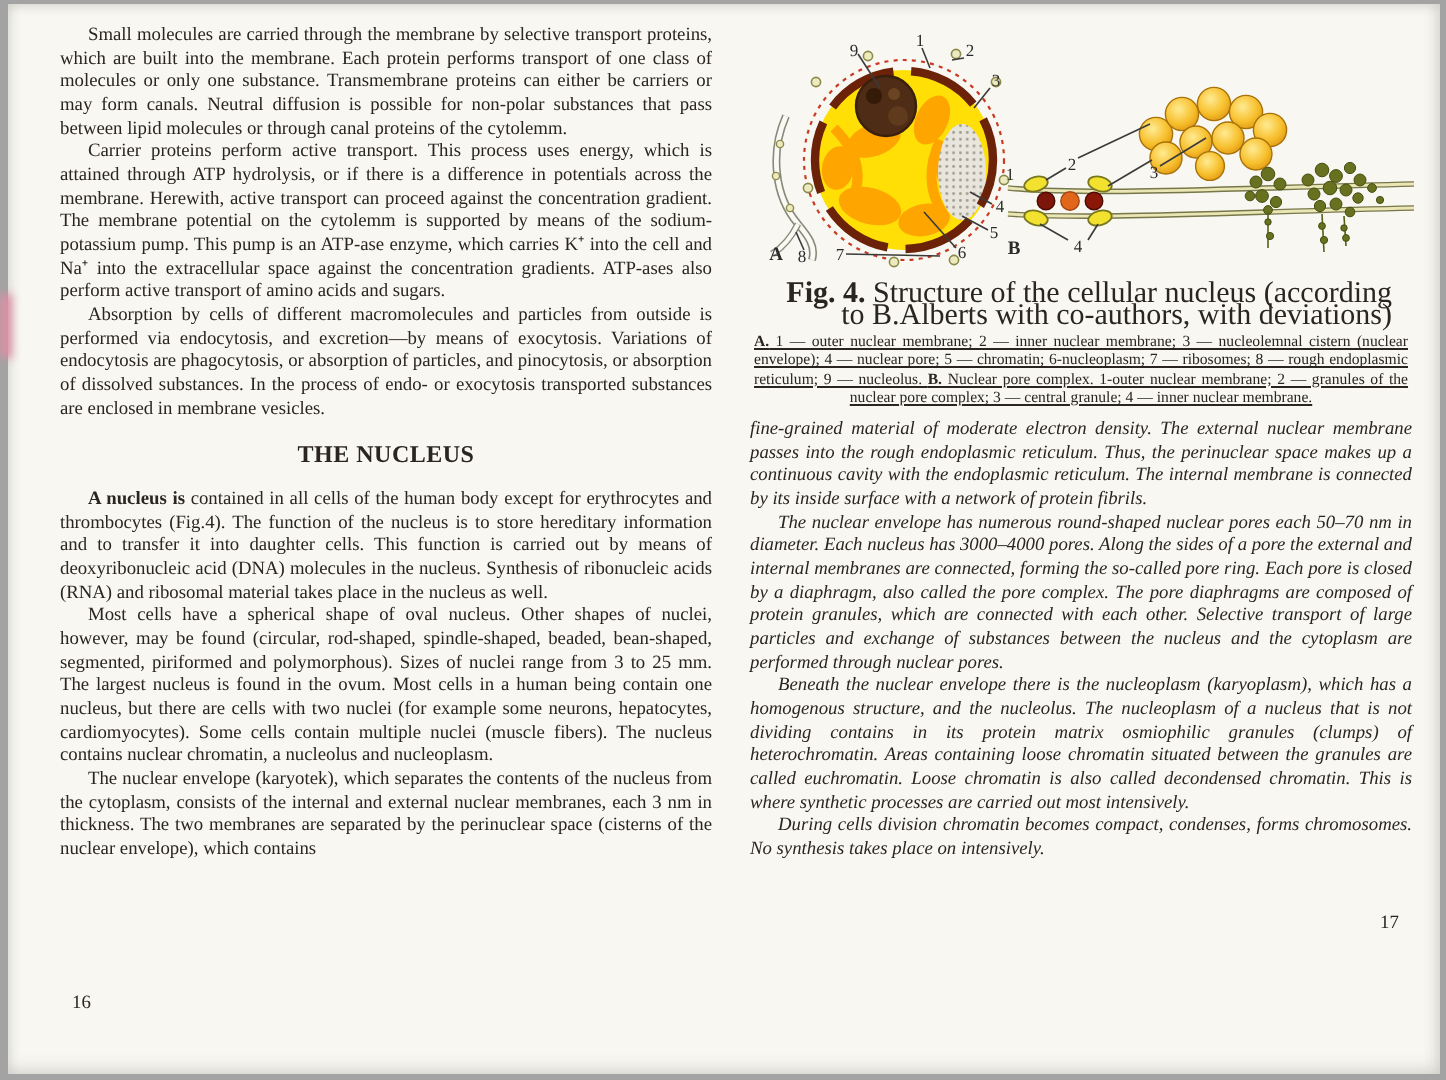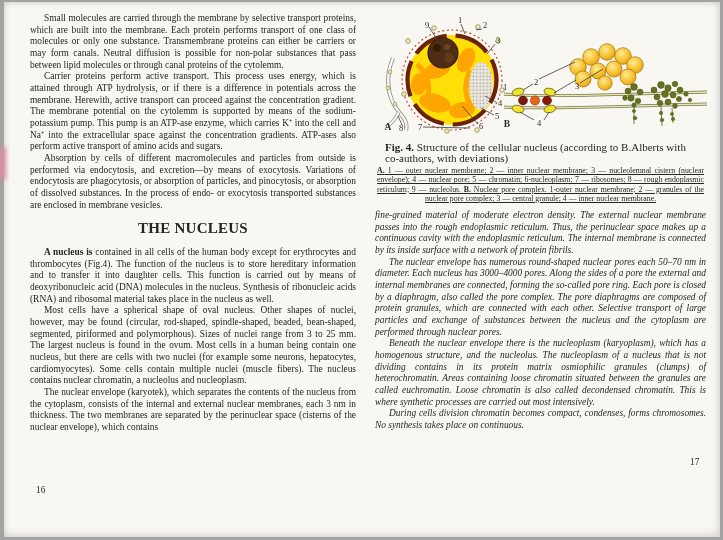--- a/index.html
+++ b/index.html
@@ -23,29 +23,29 @@
   }
   .page-col { position:absolute; }
   .page-left  { left:30px;  top:13px; width:326px; }
   .page-right { left:375px; top:14px; width:331px; }
   p.body {
     margin:0; font-size:9.4px; line-height:11.65px;
     text-align:justify; text-indent:14px; color:#2a2521;
   }
   p.noindent { text-indent:0; }
   .heading {
-    text-align:center; font-weight:bold; font-size:15px;
+    text-align:center; font-weight:bold; font-size:12px;
     margin:9px 0 10px 0; letter-spacing:.25px;
   }
   .pagenum { position:absolute; font-size:9.4px; color:#2a2521; }
-  .pn-left  { left:36px;  top:485px; }
+  .pn-left  { left:36px;  top:497px; }
   .pn-right { left:690px; top:457px; }
   .figure-svg { display:block; margin:0 0 1px 2px; }
   .cap-title {
-    text-align:left; font-size:11px; line-height:10.6px;
+    text-align:right; font-size:15px; line-height:10.6px;
     margin:2px 10px 3px 10px;
   }
   .cap-legend {
     font-size:7.8px; line-height:9.2px;
     text-align:justify; text-align-last:center;
     margin:1px 2px 7px 2px;
     text-decoration:underline;
   }
   .rp-body { margin-top:4px;font-style:italic; }
   .fig-label-text {
@@ -238,17 +238,17 @@
       <b>Fig. 4.</b><span> Structure of the cellular nucleus (according to B.Alberts with co-authors, with deviations)</span>
     </div>
     <div class="cap-legend">
       <b>A.</b><span> 1 — outer nuclear membrane; 2 — inner nuclear membrane; 3 — nucleolemnal cistern (nuclear envelope); 4 — nuclear pore; 5 — chromatin; 6-nucleoplasm; 7 — ribosomes; 8 — rough endoplasmic reticulum; 9 — nucleolus. </span><b>B.</b><span> Nuclear pore complex. 1-outer nuclear membrane; 2 — granules of the nuclear pore complex; 3 — central granule; 4 — inner nuclear membrane.</span>
     </div>
 
     <div class="rp-body">
       <p class="body noindent">fine-grained material of moderate electron density. The external nuclear membrane passes into the rough endoplasmic reticulum. Thus, the perinuclear space makes up a continuous cavity with the endoplasmic reticulum. The internal membrane is connected by its inside surface with a network of protein fibrils.</p>
       <p class="body">The nuclear envelope has numerous round-shaped nuclear pores each 50–70 nm in diameter. Each nucleus has 3000–4000 pores. Along the sides of a pore the external and internal membranes are connected, forming the so-called pore ring. Each pore is closed by a diaphragm, also called the pore complex. The pore diaphragms are composed of protein granules, which are connected with each other. Selective transport of large particles and exchange of substances between the nucleus and the cytoplasm are performed through nuclear pores.</p>
       <p class="body">Beneath the nuclear envelope there is the nucleoplasm (karyoplasm), which has a homogenous structure, and the nucleolus. The nucleoplasm of a nucleus that is not dividing contains in its protein matrix osmiophilic granules (clumps) of heterochromatin. Areas containing loose chromatin situated between the granules are called euchromatin. Loose chromatin is also called decondensed chromatin. This is where synthetic processes are carried out most intensively.</p>
-      <p class="body">During cells division chromatin becomes compact, condenses, forms chromosomes. No synthesis takes place on continuous.</p>
+      <p class="body">During cells division chromatin becomes compact, condenses, forms chromosomes. No synthesis takes place on intensively.</p>
     </div>
   </div>
   <div class="pagenum pn-right">17</div>
 </div>
 
 </body></html>

